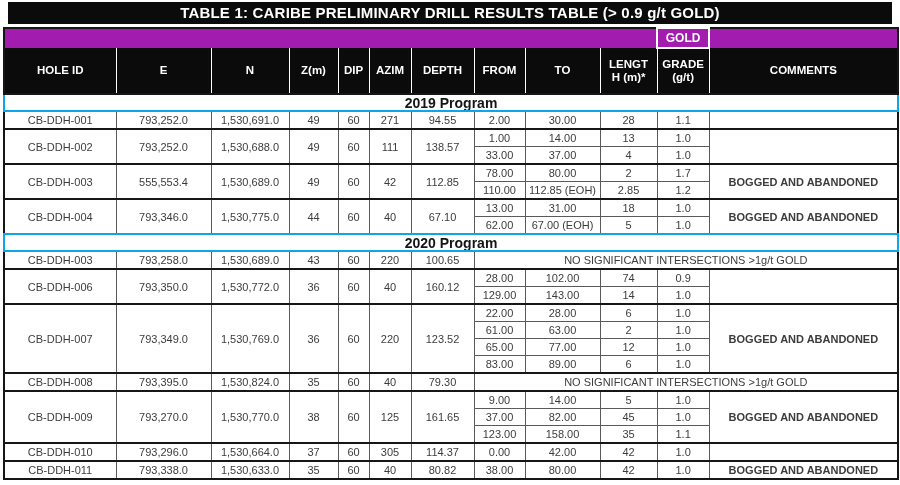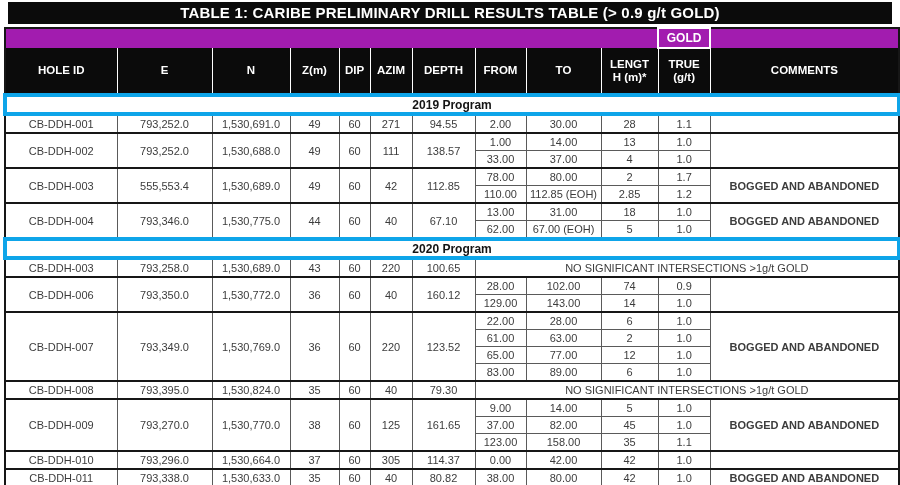--- a/index.html
+++ b/index.html
@@ -44,22 +44,22 @@
   tr.head-row th:last-child{border-right:0;}
 
   
   table.drill td{
     border:1px solid #5a5a5a;
     font-size:11px;color:#3c3c3c;line-height:12px;
     text-align:center;vertical-align:middle;
     height:16px;padding:0 2px;overflow:hidden;white-space:nowrap;
   }
   tr.program-row td{
-    border:4px solid #0ea5e9;
-    font-weight:bold;color:#141414;font-size:12px;height:15px;
+    border:2px solid #0ea5e9;
+    font-weight:bold;color:#141414;font-size:14px;height:15px;
   }
   tr.hole-start td{border-top:2px solid #161616;}
   td.c-first{border-left:2px solid #161616;}
   td.c-last{border-right:2px solid #161616;}
   td.comment-cell{font-weight:bold;color:#2e2e2e;}
   td.no-sig{font-size:11px;color:#3c3c3c;border-radius:8px;}
 
   
   .footnotes{padding:3px 0 0 5px;}
   .footnotes div{
@@ -100,21 +100,21 @@
         <th>E</th>
         <th>N</th>
         <th>Z(m)</th>
         <th>DIP</th>
         <th>AZIM</th>
         <th>DEPTH</th>
         <th>FROM</th>
         <th>TO</th>
         <th>LENGT
 H (m)*</th>
-        <th>TRUE
+        <th>GRADE
 (g/t)</th>
         <th>COMMENTS</th>
       </tr>
     </thead>
     <tbody>
         <tr class="program-row">
           <td class="program-cell c-first c-last" colspan="12">2019 Program</td>
         </tr>
         <tr class="hole-start">
           <td class="c-first" rowspan="1">CB-DDH-001</td>

